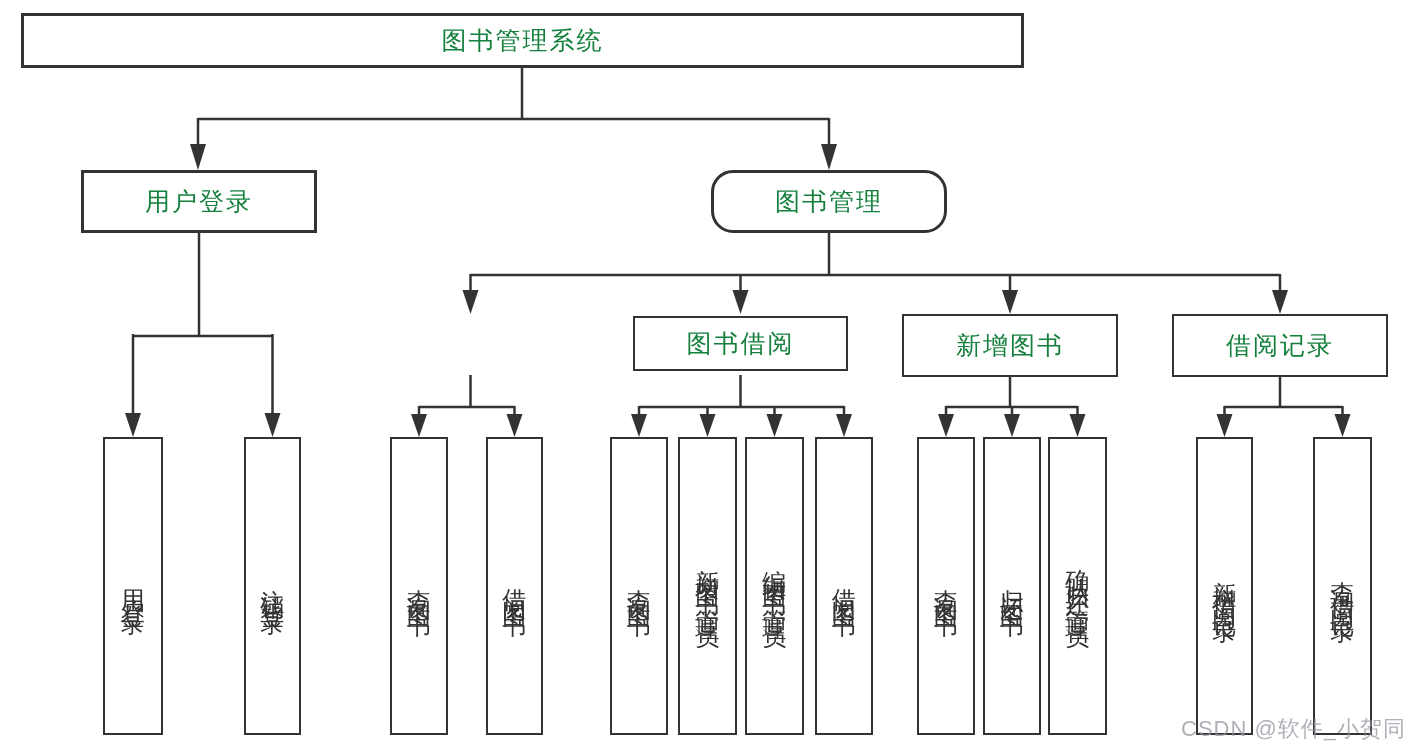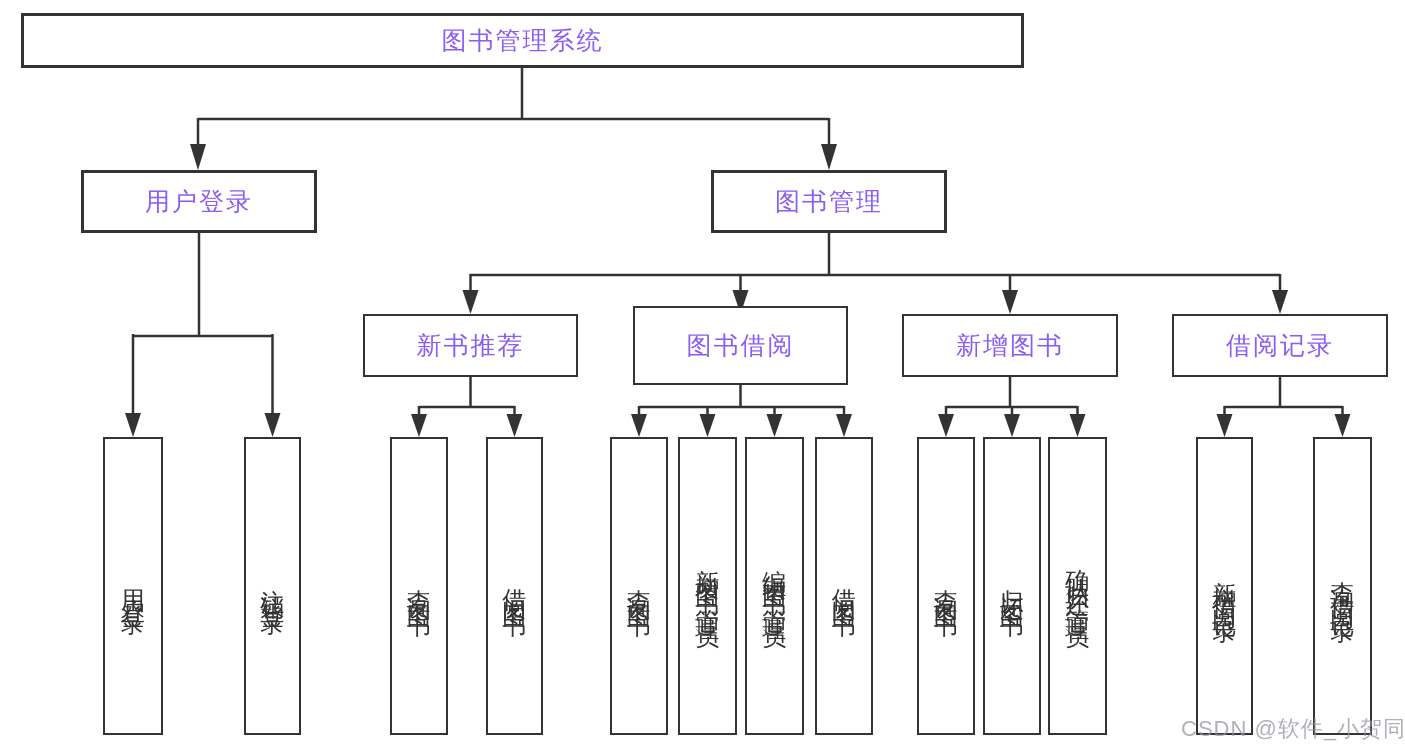--- a/index.html
+++ b/index.html
@@ -22,21 +22,21 @@
     position: absolute;
     box-sizing: border-box;
     background: #ffffff;
     border: 3px solid #333333;
     display: flex;
     align-items: center;
     justify-content: center;
     font-size: 25px;
     letter-spacing: 2px;
     z-index: 2;
-    color: #8b5cf6;
+    color: #15803d;
   }
   .box.l3 { border-width: 2px; }
   .leaf {
     position: absolute;
     box-sizing: border-box;
     background: #ffffff;
     border: 2px solid #333333;
     display: flex;
     align-items: center;
     justify-content: center;
@@ -133,28 +133,25 @@
     </g>
   </svg>
 
   <div class="box" style="left:21px; top:13px; width:1003px; height:55px;">
     <span>图书管理系统</span>
   </div>
 
   <div class="box" style="left:81px; top:170px; width:236px; height:63px;">
     <span>用户登录</span>
   </div>
-  <div class="box" style="left:711px; top:170px; width:236px; height:63px;">
+  <div class="box" style="left:711px; top:170px; width:236px; height:63px;border-radius:22px;">
     <span>图书管理</span>
   </div>
 
-  <div class="box l3" style="left:363px; top:314px; width:215px; height:63px;">
-    <span>新书推荐</span>
-  </div>
-  <div class="box l3" style="left:633px; top:306px; width:215px; height:79px;">
+  <div class="box l3" style="left:633px; top:316px; width:215px; height:55px;">
     <span>图书借阅</span>
   </div>
   <div class="box l3" style="left:902px; top:314px; width:216px; height:63px;">
     <span>新增图书</span>
   </div>
   <div class="box l3" style="left:1172px; top:314px; width:216px; height:63px;">
     <span>借阅记录</span>
   </div>
 
   <div class="leaf" style="left:103px; top:437px; width:60px; height:298px;">

